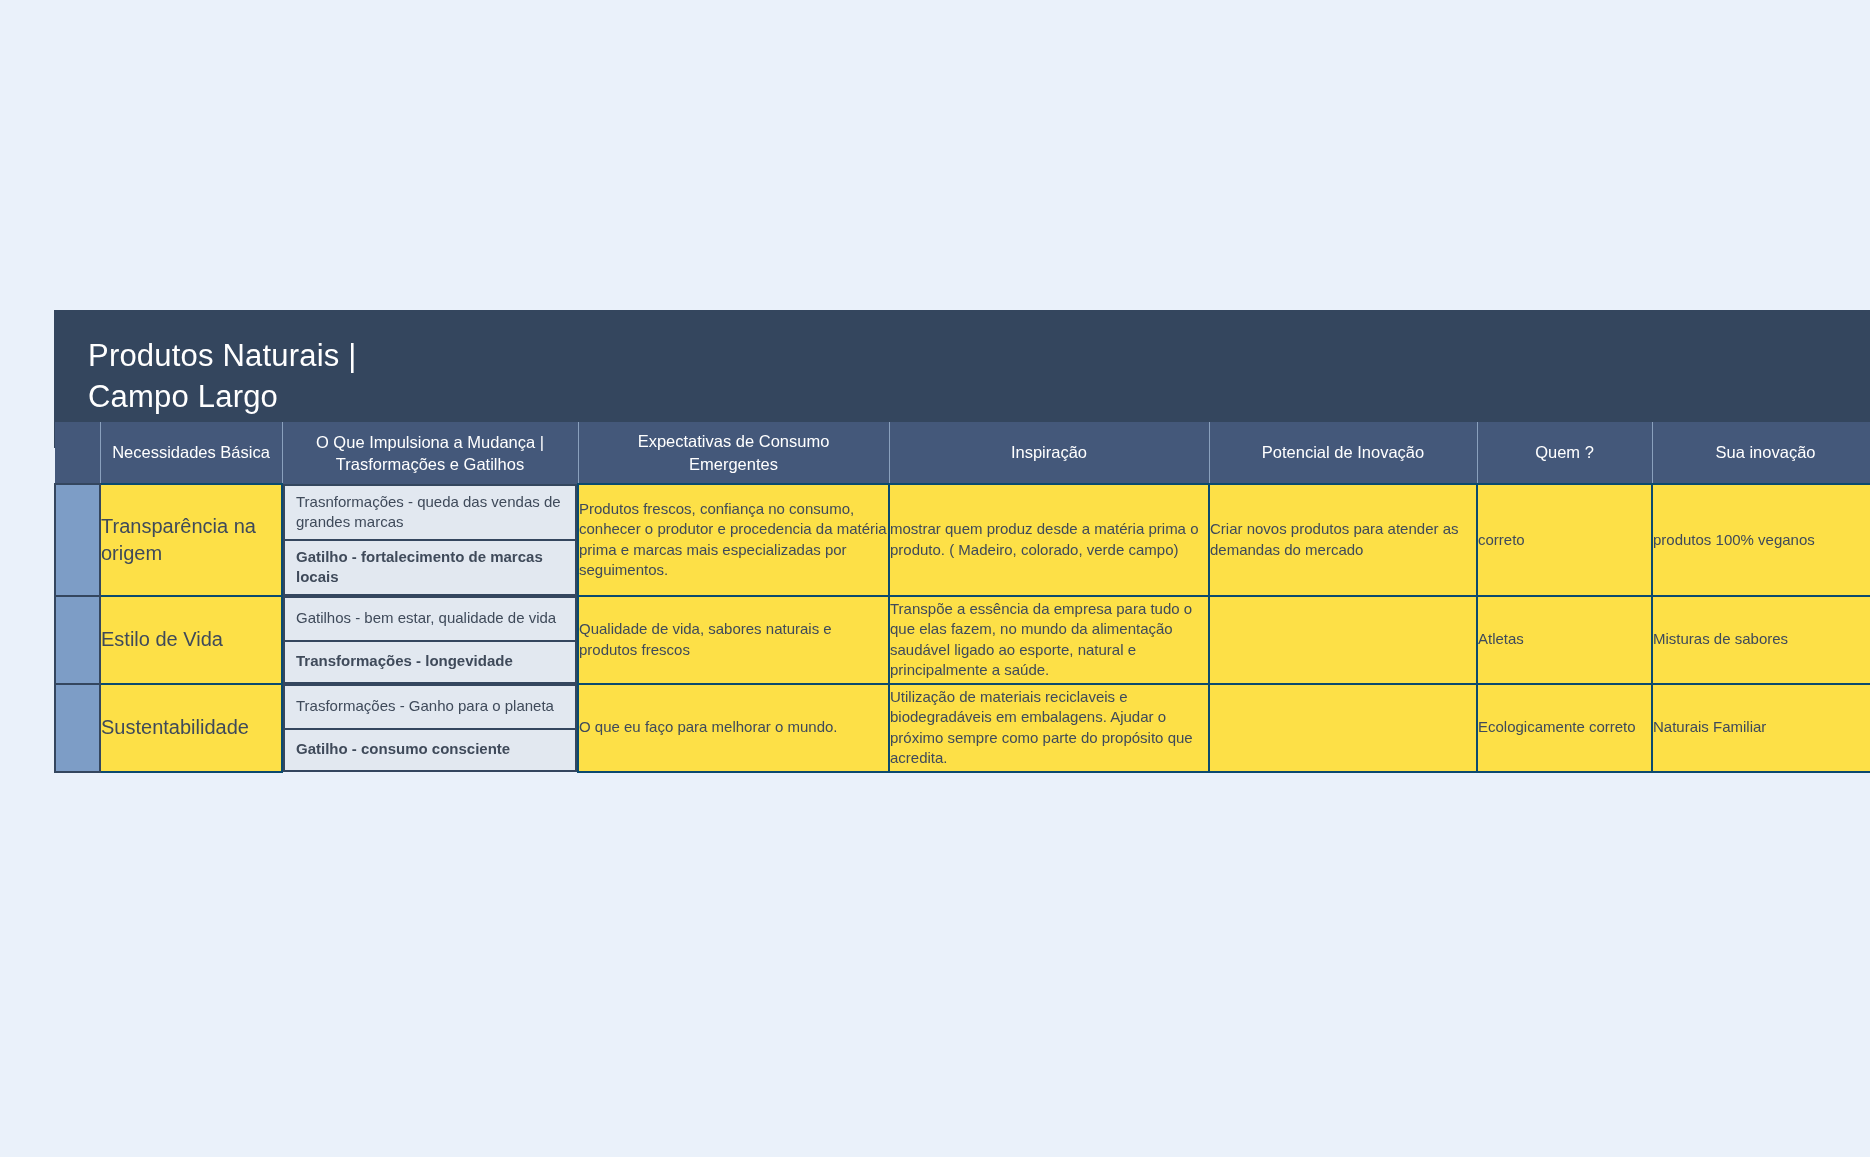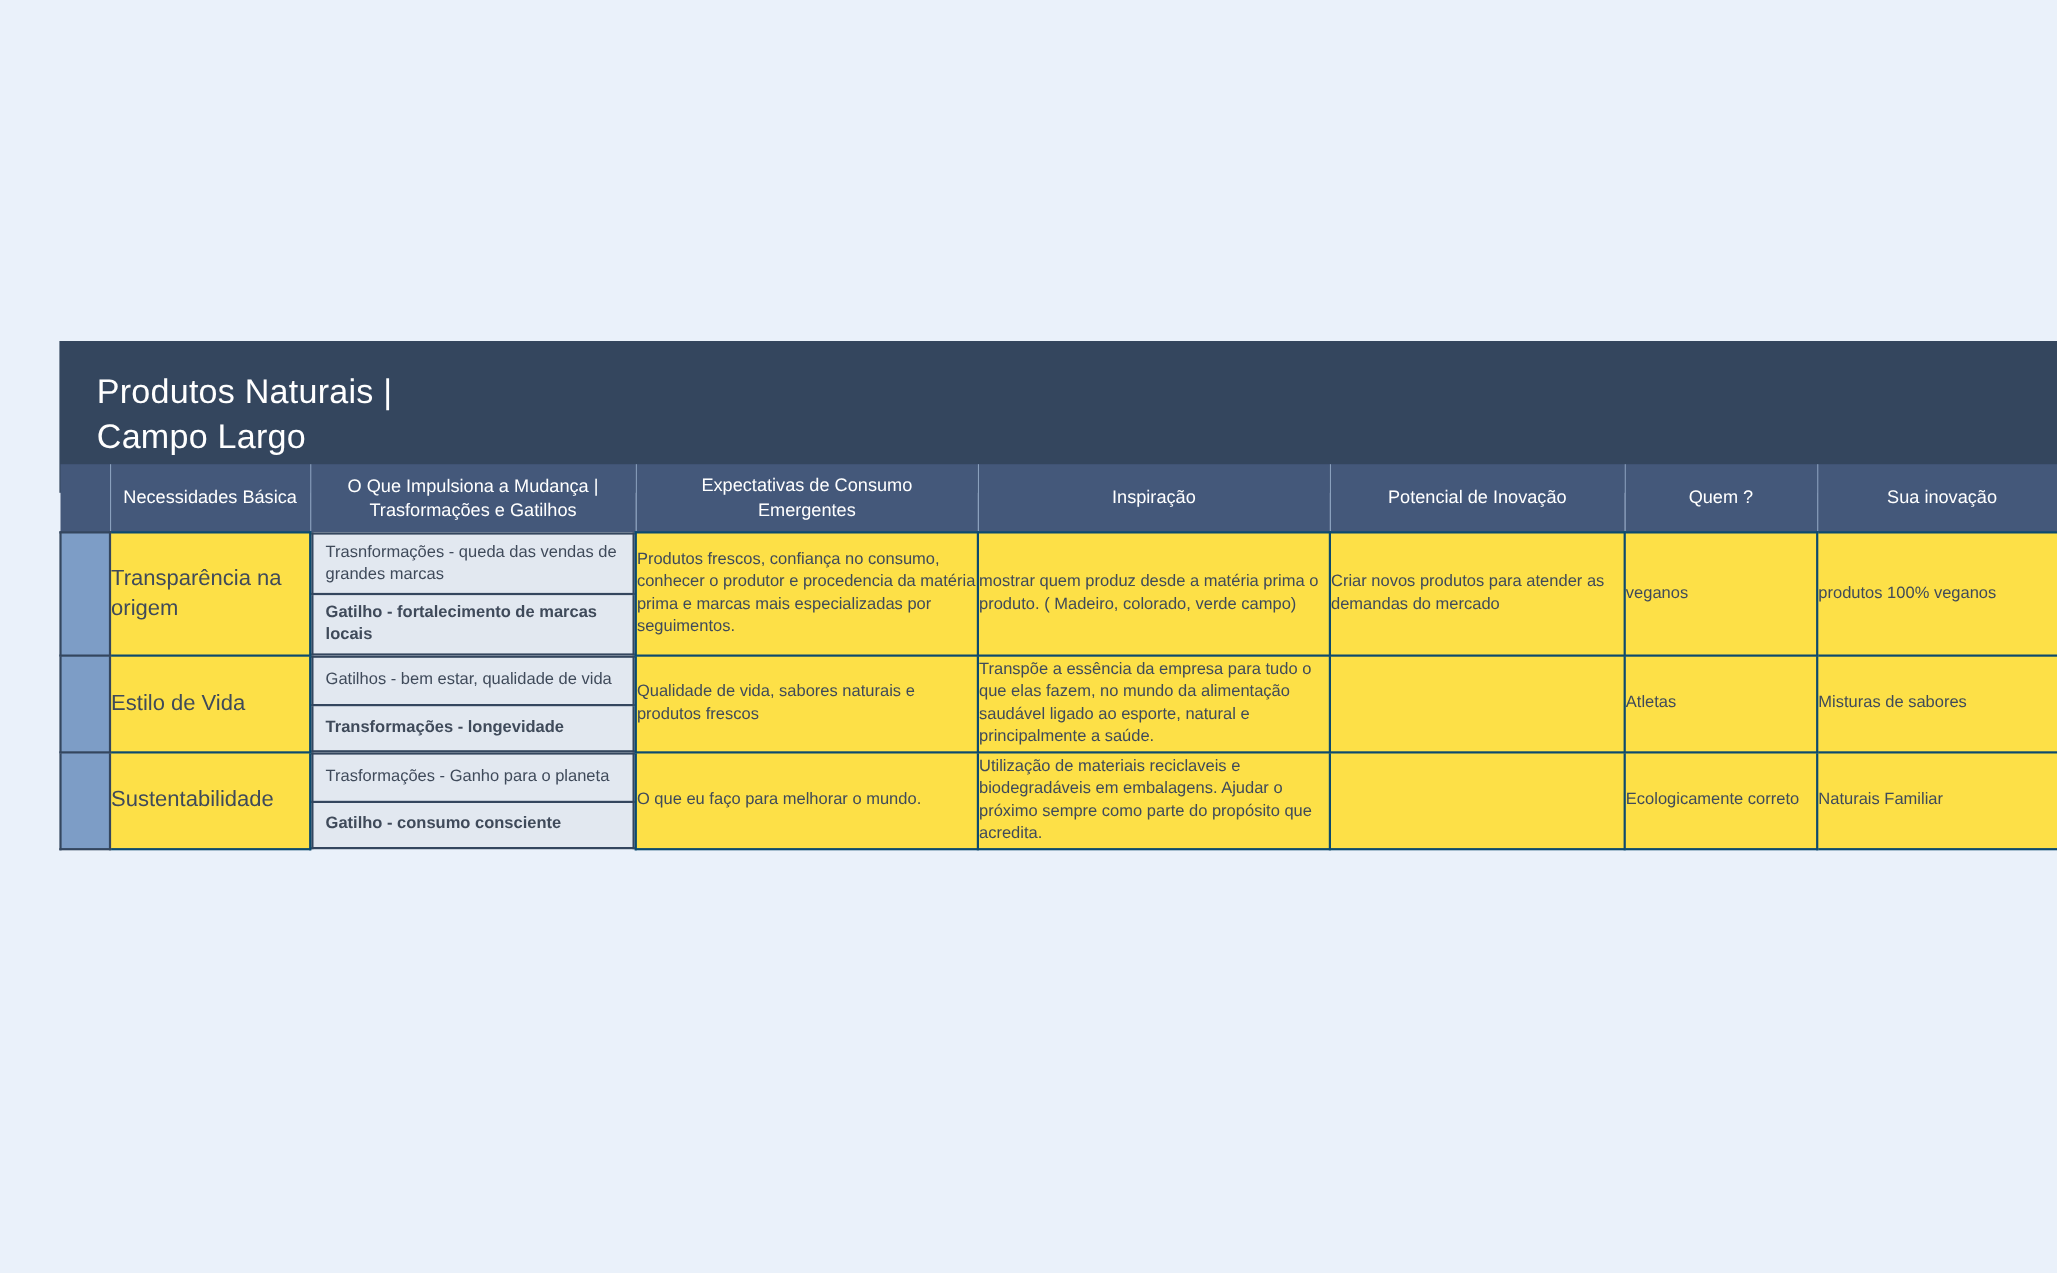--- a/index.html
+++ b/index.html
@@ -175,21 +175,21 @@
                 </tr>
             <tr>
                   <td class="bot">Gatilho  - fortalecimento de marcas locais</td>
                 </tr>
           </tbody>
             </table>
         </td>
         <td class="cell va-mid">Produtos frescos, confiança no consumo, conhecer o produtor e procedencia da matéria prima e marcas mais especializadas por seguimentos.</td>
         <td class="cell va-mid">mostrar quem produz desde a matéria prima o produto. ( Madeiro, colorado, verde campo)</td>
         <td class="cell va-mid">Criar novos produtos para atender as demandas do mercado</td>
-        <td class="cell va-mid">veganos</td>
+        <td class="cell va-mid">correto</td>
         <td class="cell va-mid">produtos 100% veganos</td>
       </tr>
 
       <tr>
         <td class="accent"></td>
         <td class="cell need va-mid">Estilo de Vida</td>
         <td class="cell-wrap">
           <table class="sub">
             <tbody>
                 <tr>

